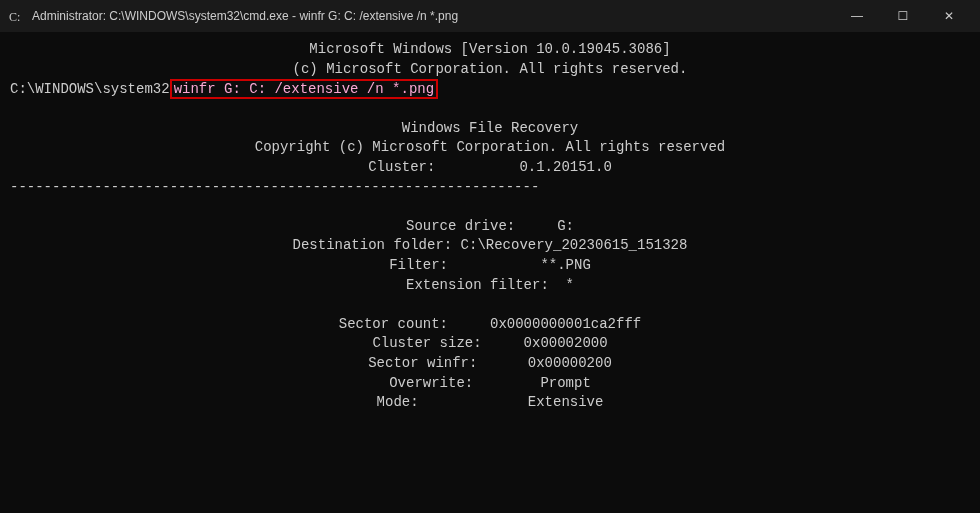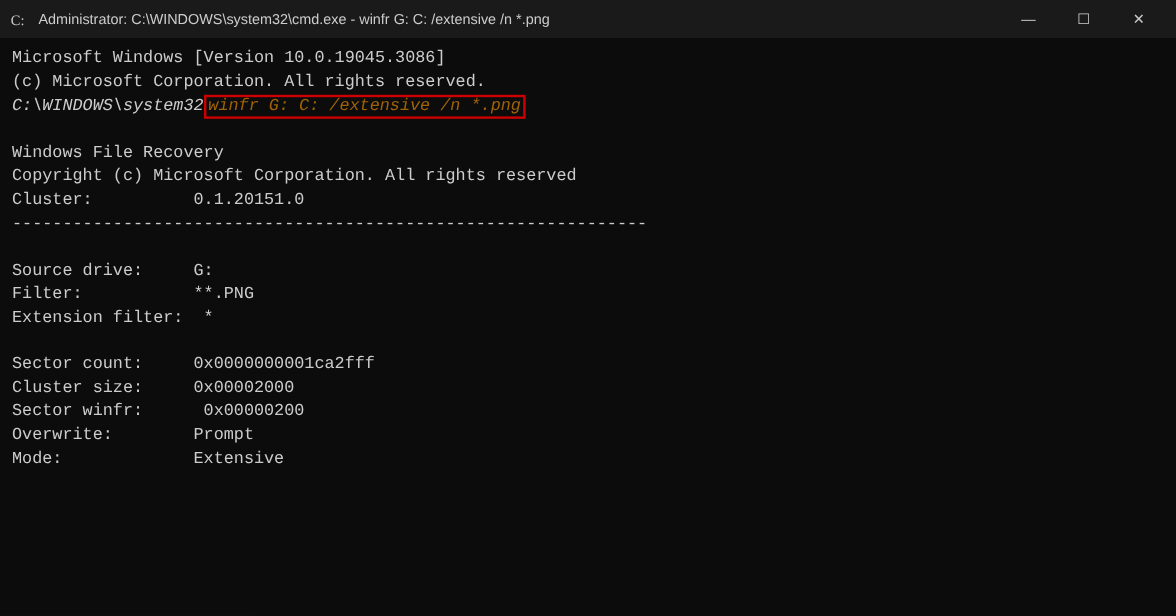--- a/index.html
+++ b/index.html
@@ -71,42 +71,42 @@
       background: #0c0c0c;
       padding: 8px 10px;
       overflow: hidden;
     }
 
     .console-line {
       color: #cccccc;
       font-size: 14px;
       line-height: 1.4;
       white-space: pre;
+      text-align: center;
     }
 
     .console-line.empty {
       height: 19.6px;
       display: block;
     }
 
     .prompt-line {
       display: flex;
       align-items: center;
-      font-style: italic;
     }
 
     .prompt-text {
       color: #cccccc;
       font-size: 14px;
     }
 
     .command-highlight {
       background: transparent;
       border: 2px solid #cc0000;
-      color: #a16207;
+      color: #f9a8d4;
       font-size: 14px;
       padding: 0 2px;
     }
 
     .separator-line {
       color: #cccccc;
       font-size: 14px;
       line-height: 1.4;
     }
 
@@ -148,20 +148,21 @@
       <span class="command-highlight">winfr G: C: /extensive /n *.png</span>
     </div>
 
     <div class="console-line empty">&nbsp;</div>
     <div class="console-line">Windows File Recovery</div>
     <div class="console-line">Copyright (c) Microsoft Corporation. All rights reserved</div>
     <div class="console-line">Cluster:          0.1.20151.0</div>
     <div class="separator-line">---------------------------------------------------------------</div>
     <div class="console-line empty">&nbsp;</div>
     <div class="console-line">Source drive:     G:</div>
+    <div class="console-line">Destination folder: C:\Recovery_20230615_151328</div>
     <div class="console-line">Filter:           **.PNG</div>
     <div class="console-line">Extension filter:  *</div>
     <div class="console-line empty">&nbsp;</div>
     <div class="console-line">Sector count:     0x0000000001ca2fff</div>
     <div class="console-line">Cluster size:     0x00002000</div>
     <div class="console-line">Sector winfr:      0x00000200</div>
     <div class="console-line">Overwrite:        Prompt</div>
     <div class="console-line">Mode:             Extensive</div>
     <div class="console-line empty">&nbsp;</div>
     <div class="console-line empty">&nbsp;</div>

